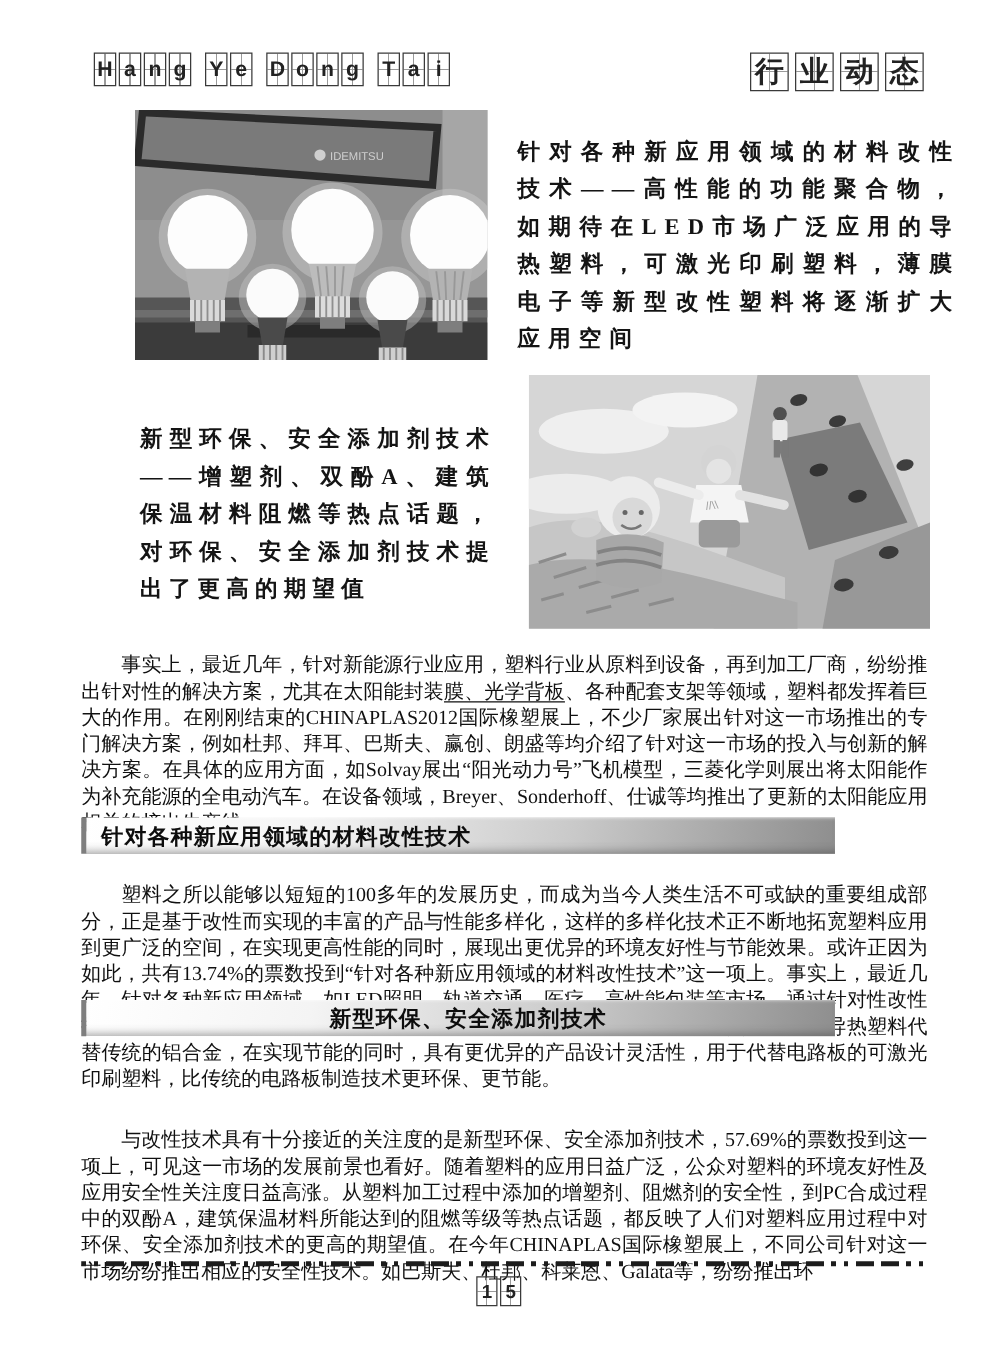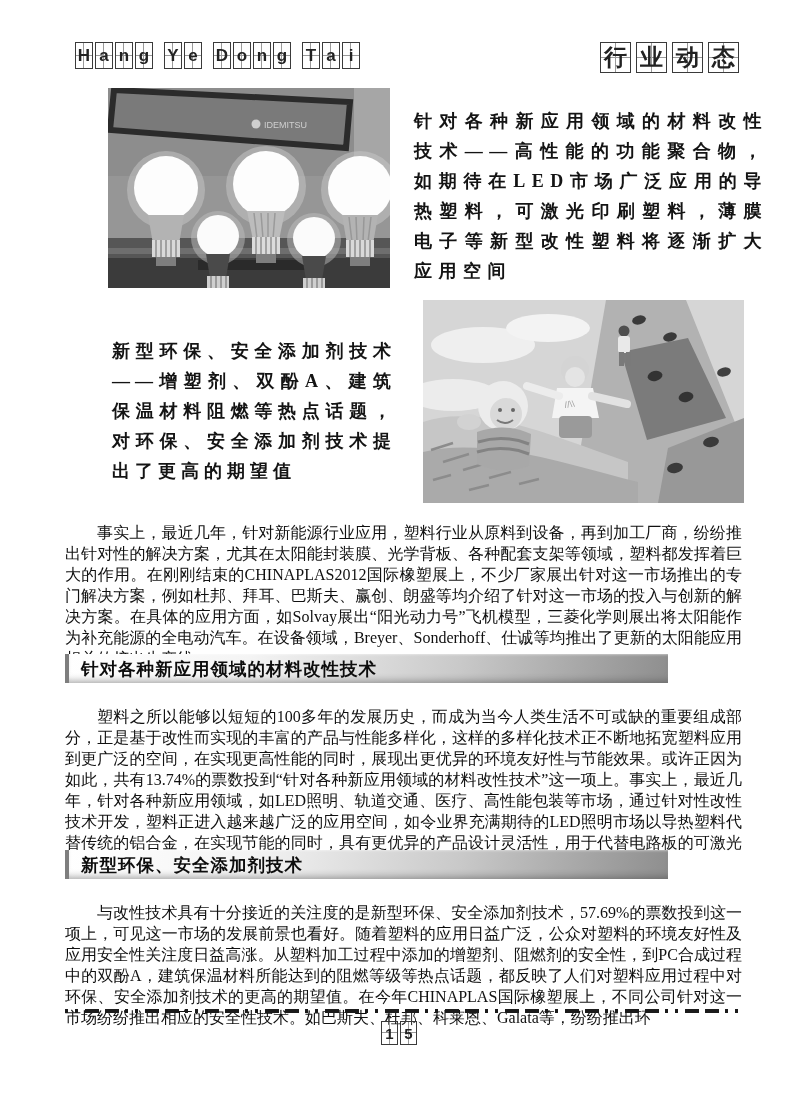--- a/index.html
+++ b/index.html
@@ -23,21 +23,21 @@
 
   
   .intro{position:absolute;font-weight:700;font-size:18px;line-height:30px;
          text-align:justify;color:#141414;}
   .intro-right{left:414px;top:106px;width:354px;letter-spacing:6.5px;}
   .intro-left{left:112px;top:336px;width:284px;letter-spacing:5px;}
 
   
   .para{position:absolute;left:65px;width:677px;font-size:16px;line-height:21px;
         text-align:justify;text-indent:2em;color:#101010;}
-  .ul{text-underline-offset:3px;}
+  .ul{text-decoration:underline;text-underline-offset:3px;}
 
   
   .section-bar{position:absolute;left:65px;width:603px;height:29px;
     background:linear-gradient(100deg,#ffffff 0%,#f4f4f4 30%,#c9c9c9 65%,#8e8e8e 100%);
     border-left:4px solid #7e7e7e;box-sizing:border-box;
     box-shadow:inset 0 -7px 7px -5px rgba(60,60,60,.45), inset 0 2px 3px -2px rgba(255,255,255,.9);
     display:flex;align-items:center;}
   .section-bar span{font-family:"Liberation Sans","DejaVu Sans",sans-serif;font-weight:700;
     font-size:17.5px;color:#0d0d0d;padding-left:12px;letter-spacing:1px;}
 
@@ -191,21 +191,21 @@
   </svg>
 
   <p class="para" style="top:506px;"><span>事实上，最近几年，针对新能源行业应用，塑料行业从原料到设备，再到加工厂商，纷纷推出针对性的解决方案，尤其在太阳能封装</span><span class="ul">膜、光学背板</span><span>、各种配套支架等领域，塑料都发挥着巨大的作用。在刚刚结束的CHINAPLAS2012国际橡塑展上，不少厂家展出针对这一市场推出的专门解决方案，例如杜邦、拜耳、巴斯夫、赢创、朗盛等均介绍了针对这一市场的投入与创新的解决方案。在具体的应用方面，如Solvay展出“阳光动力号”飞机模型，三菱化学则展出将太阳能作为补充能源的全电动汽车。在设备领域，Breyer、Sonderhoff、仕诚等均推出了更新的太阳能应用相关的挤出生产线。</span></p>
 
   <div class="section-bar" style="top:654px;">
     <span>针对各种新应用领域的材料改性技术</span>
   </div>
 
   <p class="para" style="top:690px;"><span>塑料之所以能够以短短的100多年的发展历史，而成为当今人类生活不可或缺的重要组成部分，正是基于改性而实现的丰富的产品与性能多样化，这样的多样化技术正不断地拓宽塑料应用到更广泛的空间，在实现更高性能的同时，展现出更优异的环境友好性与节能效果。或许正因为如此，共有13.74%的票数投到“针对各种新应用领域的材料改性技术”这一项上。事实上，最近几年，针对各种新应用领域，如LED照明、轨道交通、医疗、高性能包装等市场，通过针对性改性技术开发，塑料正进入越来越广泛的应用空间，如令业界充满期待的LED照明市场以导热塑料代替传统的铝合金，在实现节能的同时，具有更优异的产品设计灵活性，用于代替电路板的可激光印刷塑料，比传统的电路板制造技术更环保、更节能。</span></p>
 
-  <div class="section-bar" style="top:850px;">
+  <div class="section-bar" style="top:800px;justify-content:center;">
     <span>新型环保、安全添加剂技术</span>
   </div>
 
   <p class="para" style="top:886px;"><span>与改性技术具有十分接近的关注度的是新型环保、安全添加剂技术，57.69%的票数投到这一项上，可见这一市场的发展前景也看好。随着塑料的应用日益广泛，公众对塑料的环境友好性及应用安全性关注度日益高涨。从塑料加工过程中添加的增塑剂、阻燃剂的安全性，到PC合成过程中的双酚A，建筑保温材料所能达到的阻燃等级等热点话题，都反映了人们对塑料应用过程中对环保、安全添加剂技术的更高的期望值。在今年CHINAPLAS国际橡塑展上，不同公司针对这一市场纷纷推出相应的安全性技术。如巴斯夫、杜邦、科莱恩、Galata等，纷纷推出环</span></p>
 
   <div class="dashrule"></div>
 
   <div class="grid-row pageno">
       <span class="grid-cell">1</span>
       <span class="grid-cell">5</span>

